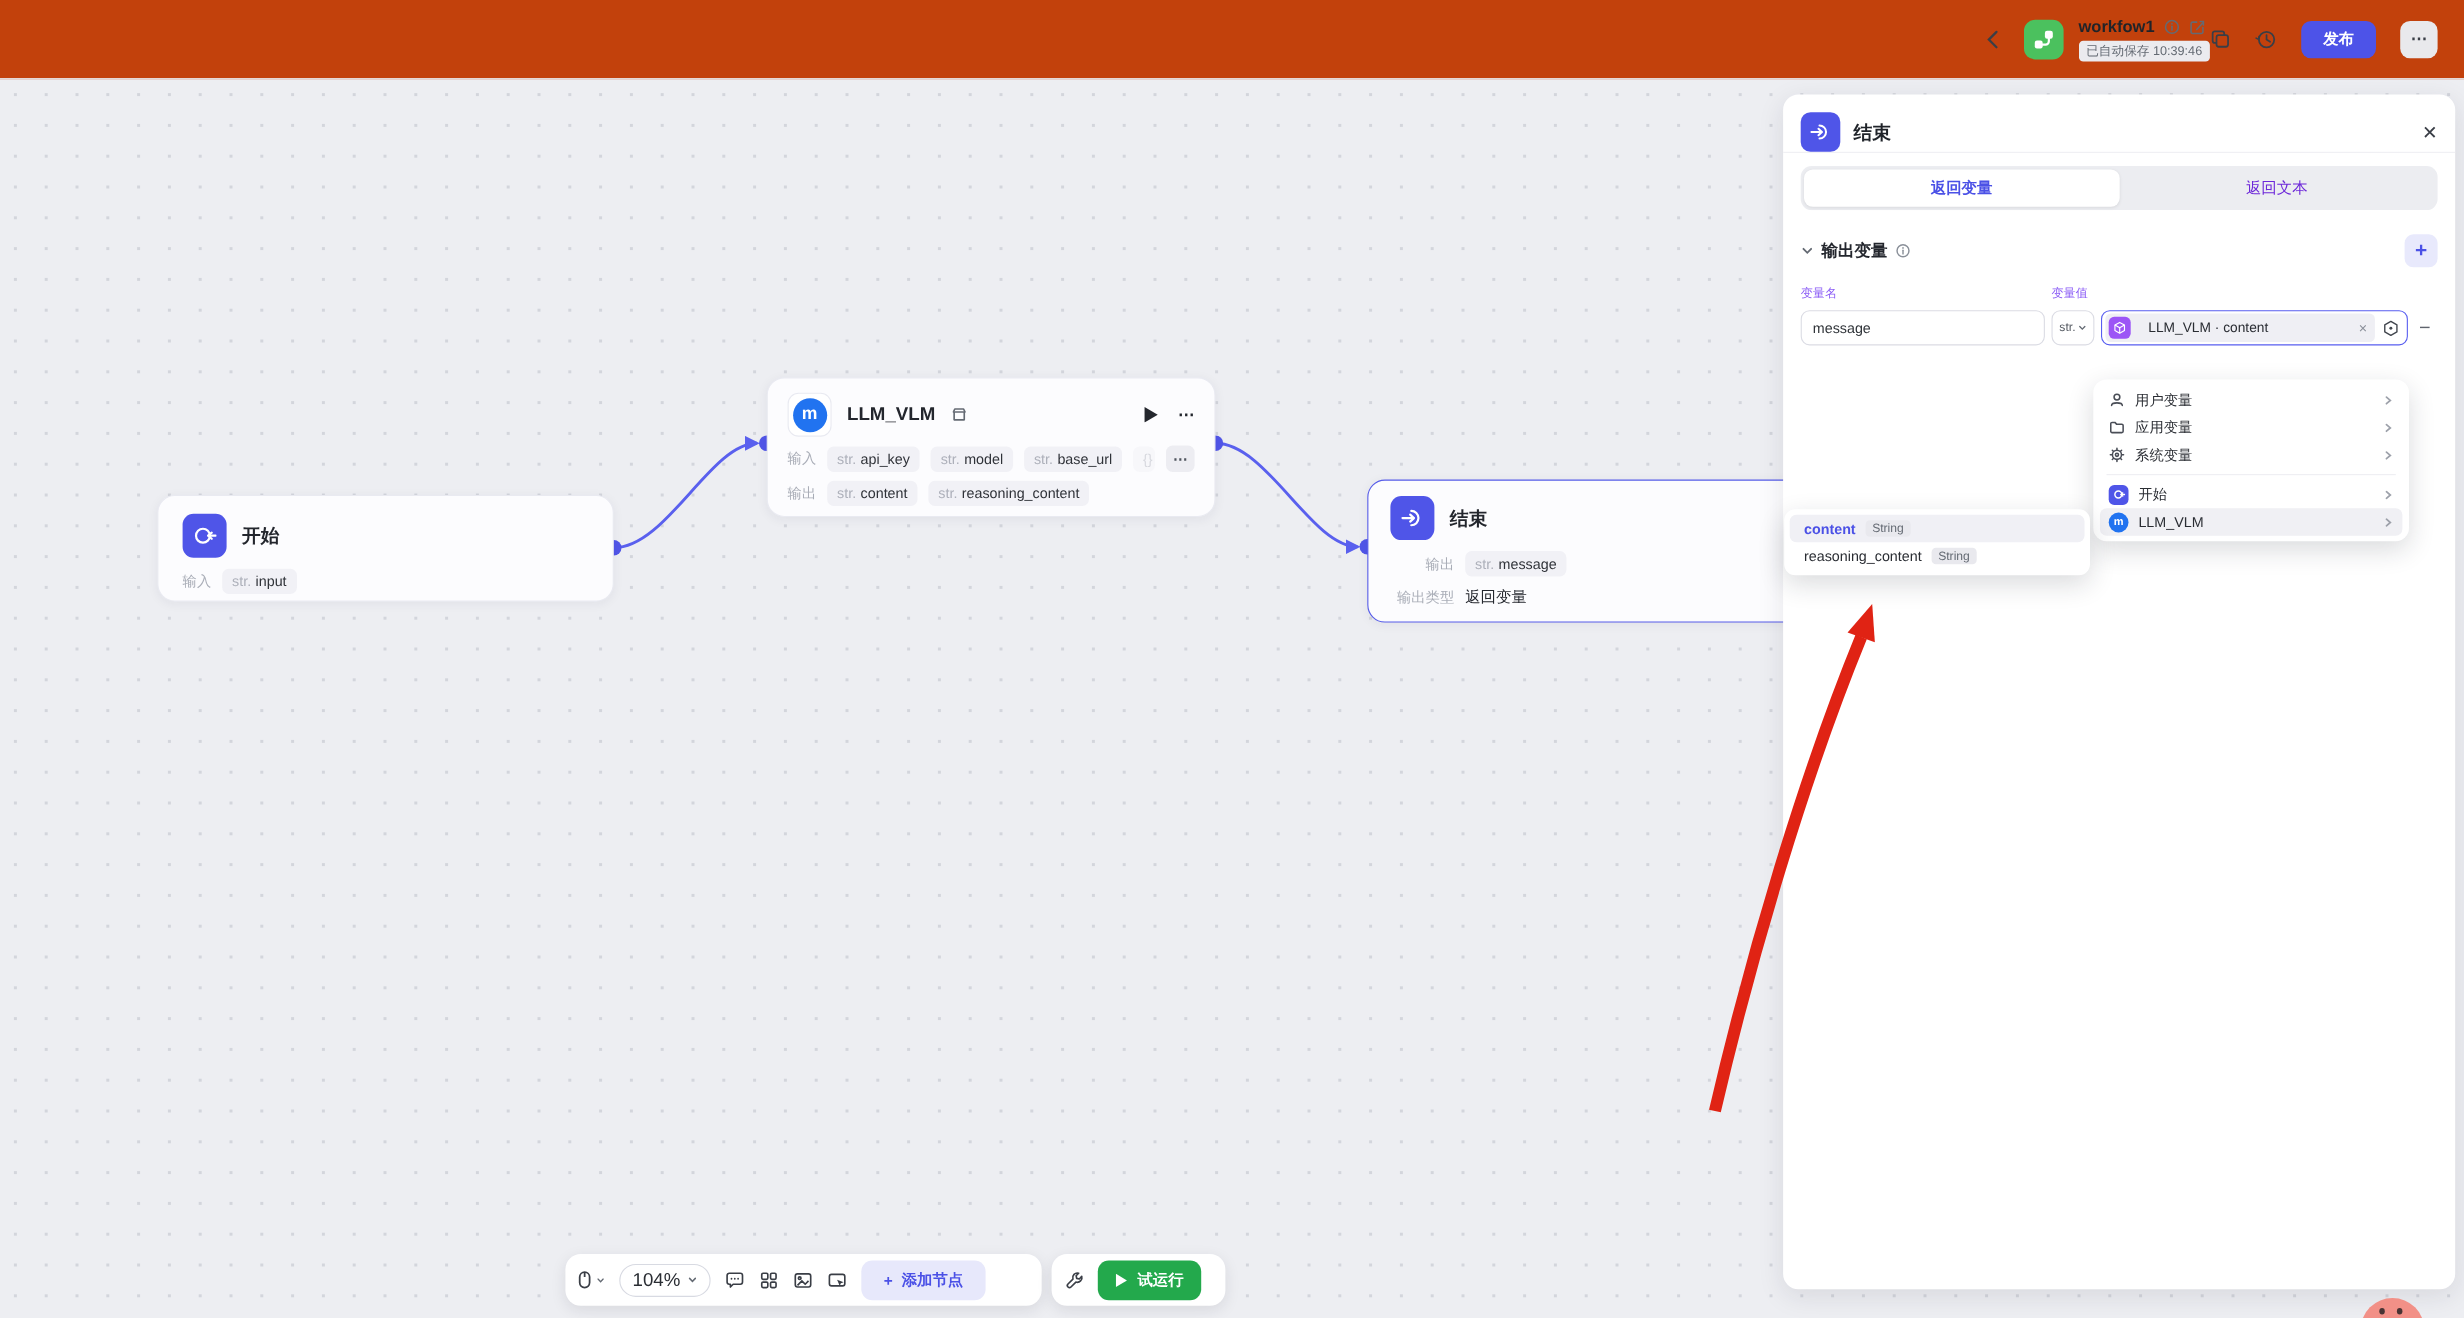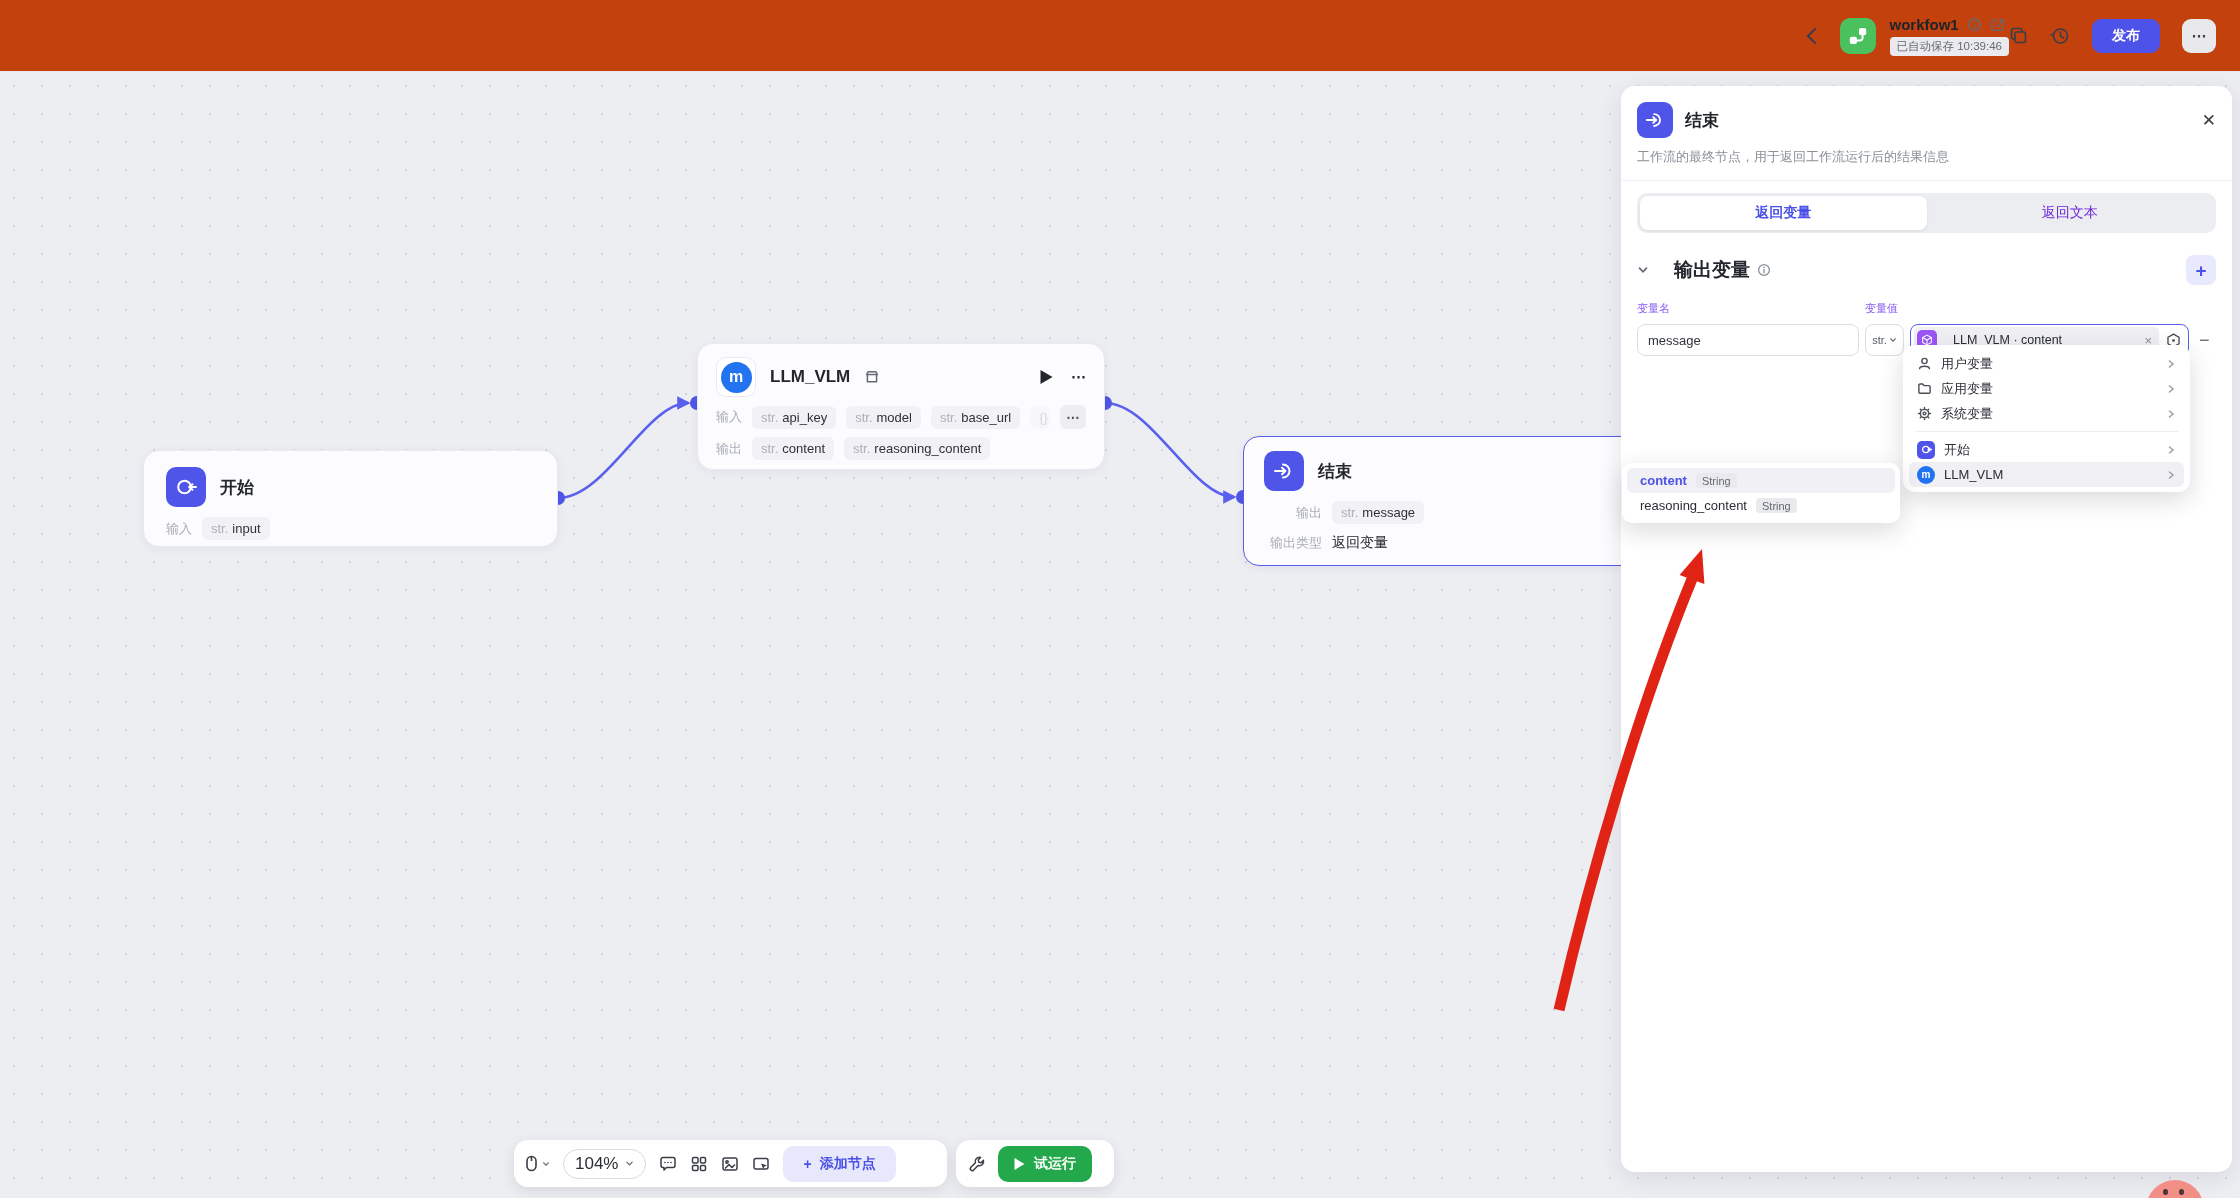--- a/index.html
+++ b/index.html
@@ -55,21 +55,21 @@
   .panel-head { display:flex; align-items:center; gap:12px; padding:16px 16px 0 16px; }
   .panel-nicon { width:36px; height:36px; border-radius:9px; background:#4F55E8; display:flex; align-items:center; justify-content:center; flex:none; }
   .panel-title { font-size:17px; font-weight:700; color:#1F2329; }
   .panel-close { margin-left:auto; background:none; border:none; font-size:17px; color:#3A3E46; cursor:pointer; }
   .panel-sub { padding:10px 16px 14px 16px; font-size:13px; color:#8A9099; }
   .panel-divider { height:1px; background:#EFEFF3; }
   .seg { margin:12px 16px 0 16px; height:40px; background:#ECEDF1; border-radius:10px; display:flex; padding:3px; }
   .seg-item { flex:1; display:flex; align-items:center; justify-content:center; font-size:14px; color:#6d28d9; border-radius:8px; cursor:pointer; }
   .seg-item.active { background:#fff; color:#4B51E6; font-weight:700; box-shadow:0 1px 3px rgba(0,0,0,.08); }
   .section-row { display:flex; align-items:center; gap:7px; margin:22px 16px 0 16px; }
-  .section-title { font-size:19px; font-weight:700; color:#23262D;margin-left:18px; }
+  .section-title { font-size:15px; font-weight:700; color:#23262D; }
   .sec-icon { color:#646A73; display:flex; }
   .plus-btn { margin-left:auto; width:30px; height:30px; border:none; border-radius:8px; background:#E8E9FC; color:#4B51E6; font-size:19px; font-weight:600; cursor:pointer; line-height:1; }
   .col-labels { display:flex; margin:16px 16px 0 16px; font-size:11px; color:#8b5cf6; }
   .col-name { width:228px; }
   .var-row { display:flex; align-items:center; margin:8px 16px 0 16px; gap:6px; }
   .name-input { width:222px; height:32px; border:1px solid #DBDCE4; border-radius:8px; padding:0 10px; font-size:13px; color:#2F3338; background:#fff; font-family:inherit; }
   .type-select { width:39px; height:32px; border:1px solid #DBDCE4; border-radius:8px; display:flex; align-items:center; justify-content:center; gap:2px; font-size:11px; color:#565B63; cursor:pointer; flex:none; }
   .val-select { width:279px; height:32px; border:1.5px solid #585EF0; border-radius:8px; display:flex; align-items:center; padding:0 6px 0 3px; gap:6px; cursor:pointer; flex:none; background:#fff; }
   .val-pill { flex:1; height:26px; background:#EFEFF4; border-radius:5px; display:flex; align-items:center; gap:16px; padding:0 7px 0 3px; min-width:0; }
   .cube-icon { width:20px; height:20px; border-radius:5px; background:#9C55F6; display:flex; align-items:center; justify-content:center; flex:none; }
@@ -287,21 +287,20 @@
     <div class="panel-nicon">
       <svg width="22" height="22" viewBox="0 0 24 24" fill="none" stroke="#fff" stroke-width="2" stroke-linecap="round" stroke-linejoin="round">
         <path d="M11 5.5 A 6.5 6.5 0 1 1 11 18.5"></path>
           <path d="M3 12 H 13"></path>
           <path d="M10 8.8 L13.4 12 L10 15.2"></path>
       </svg>
     </div>
     <span class="panel-title">结束</span>
     <button class="panel-close">✕</button>
   </div>
-  <div class="panel-sub">工作流的最终节点，用于返回工作流运行后的结果信息</div>
   <div class="panel-divider"></div>
 
   <div class="seg">
     <div class="seg-item active">返回变量</div>
     <div class="seg-item">返回文本</div>
   </div>
 
   <div class="section-row">
     <span class="sec-icon">
       <svg width="12" height="12" viewBox="0 0 12 12" fill="none" stroke="#646A73" stroke-width="1.7" stroke-linecap="round">

